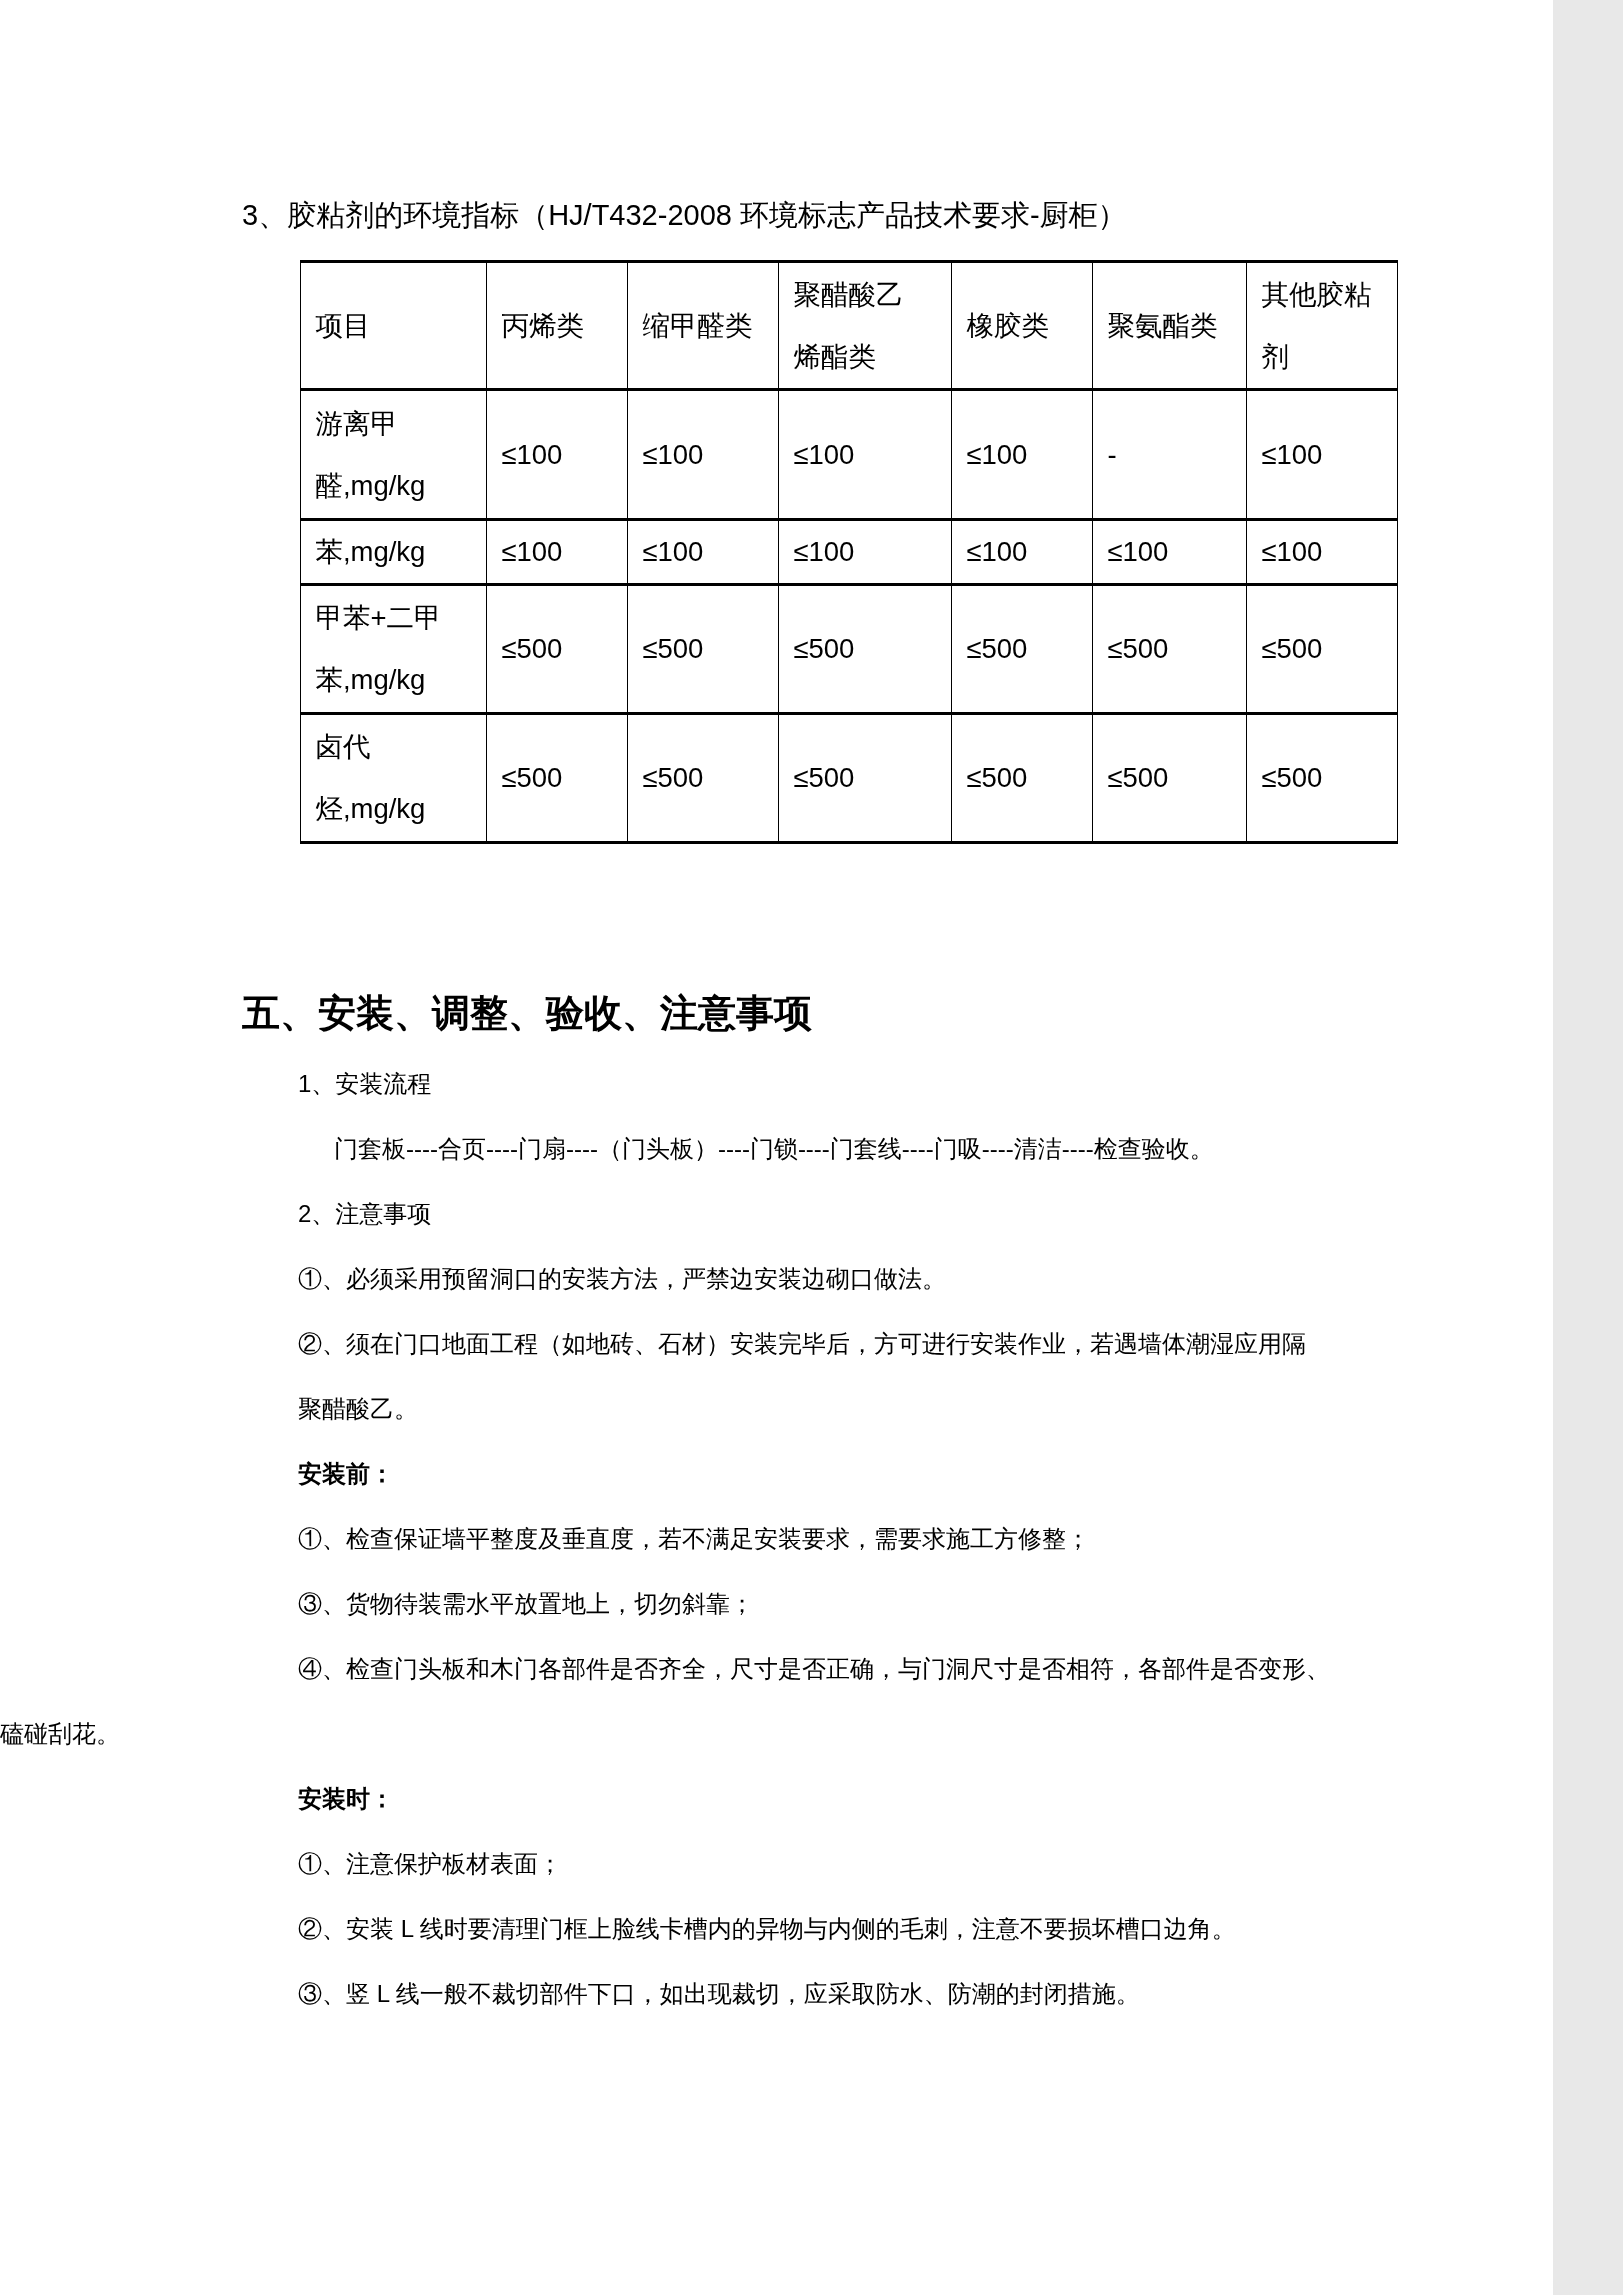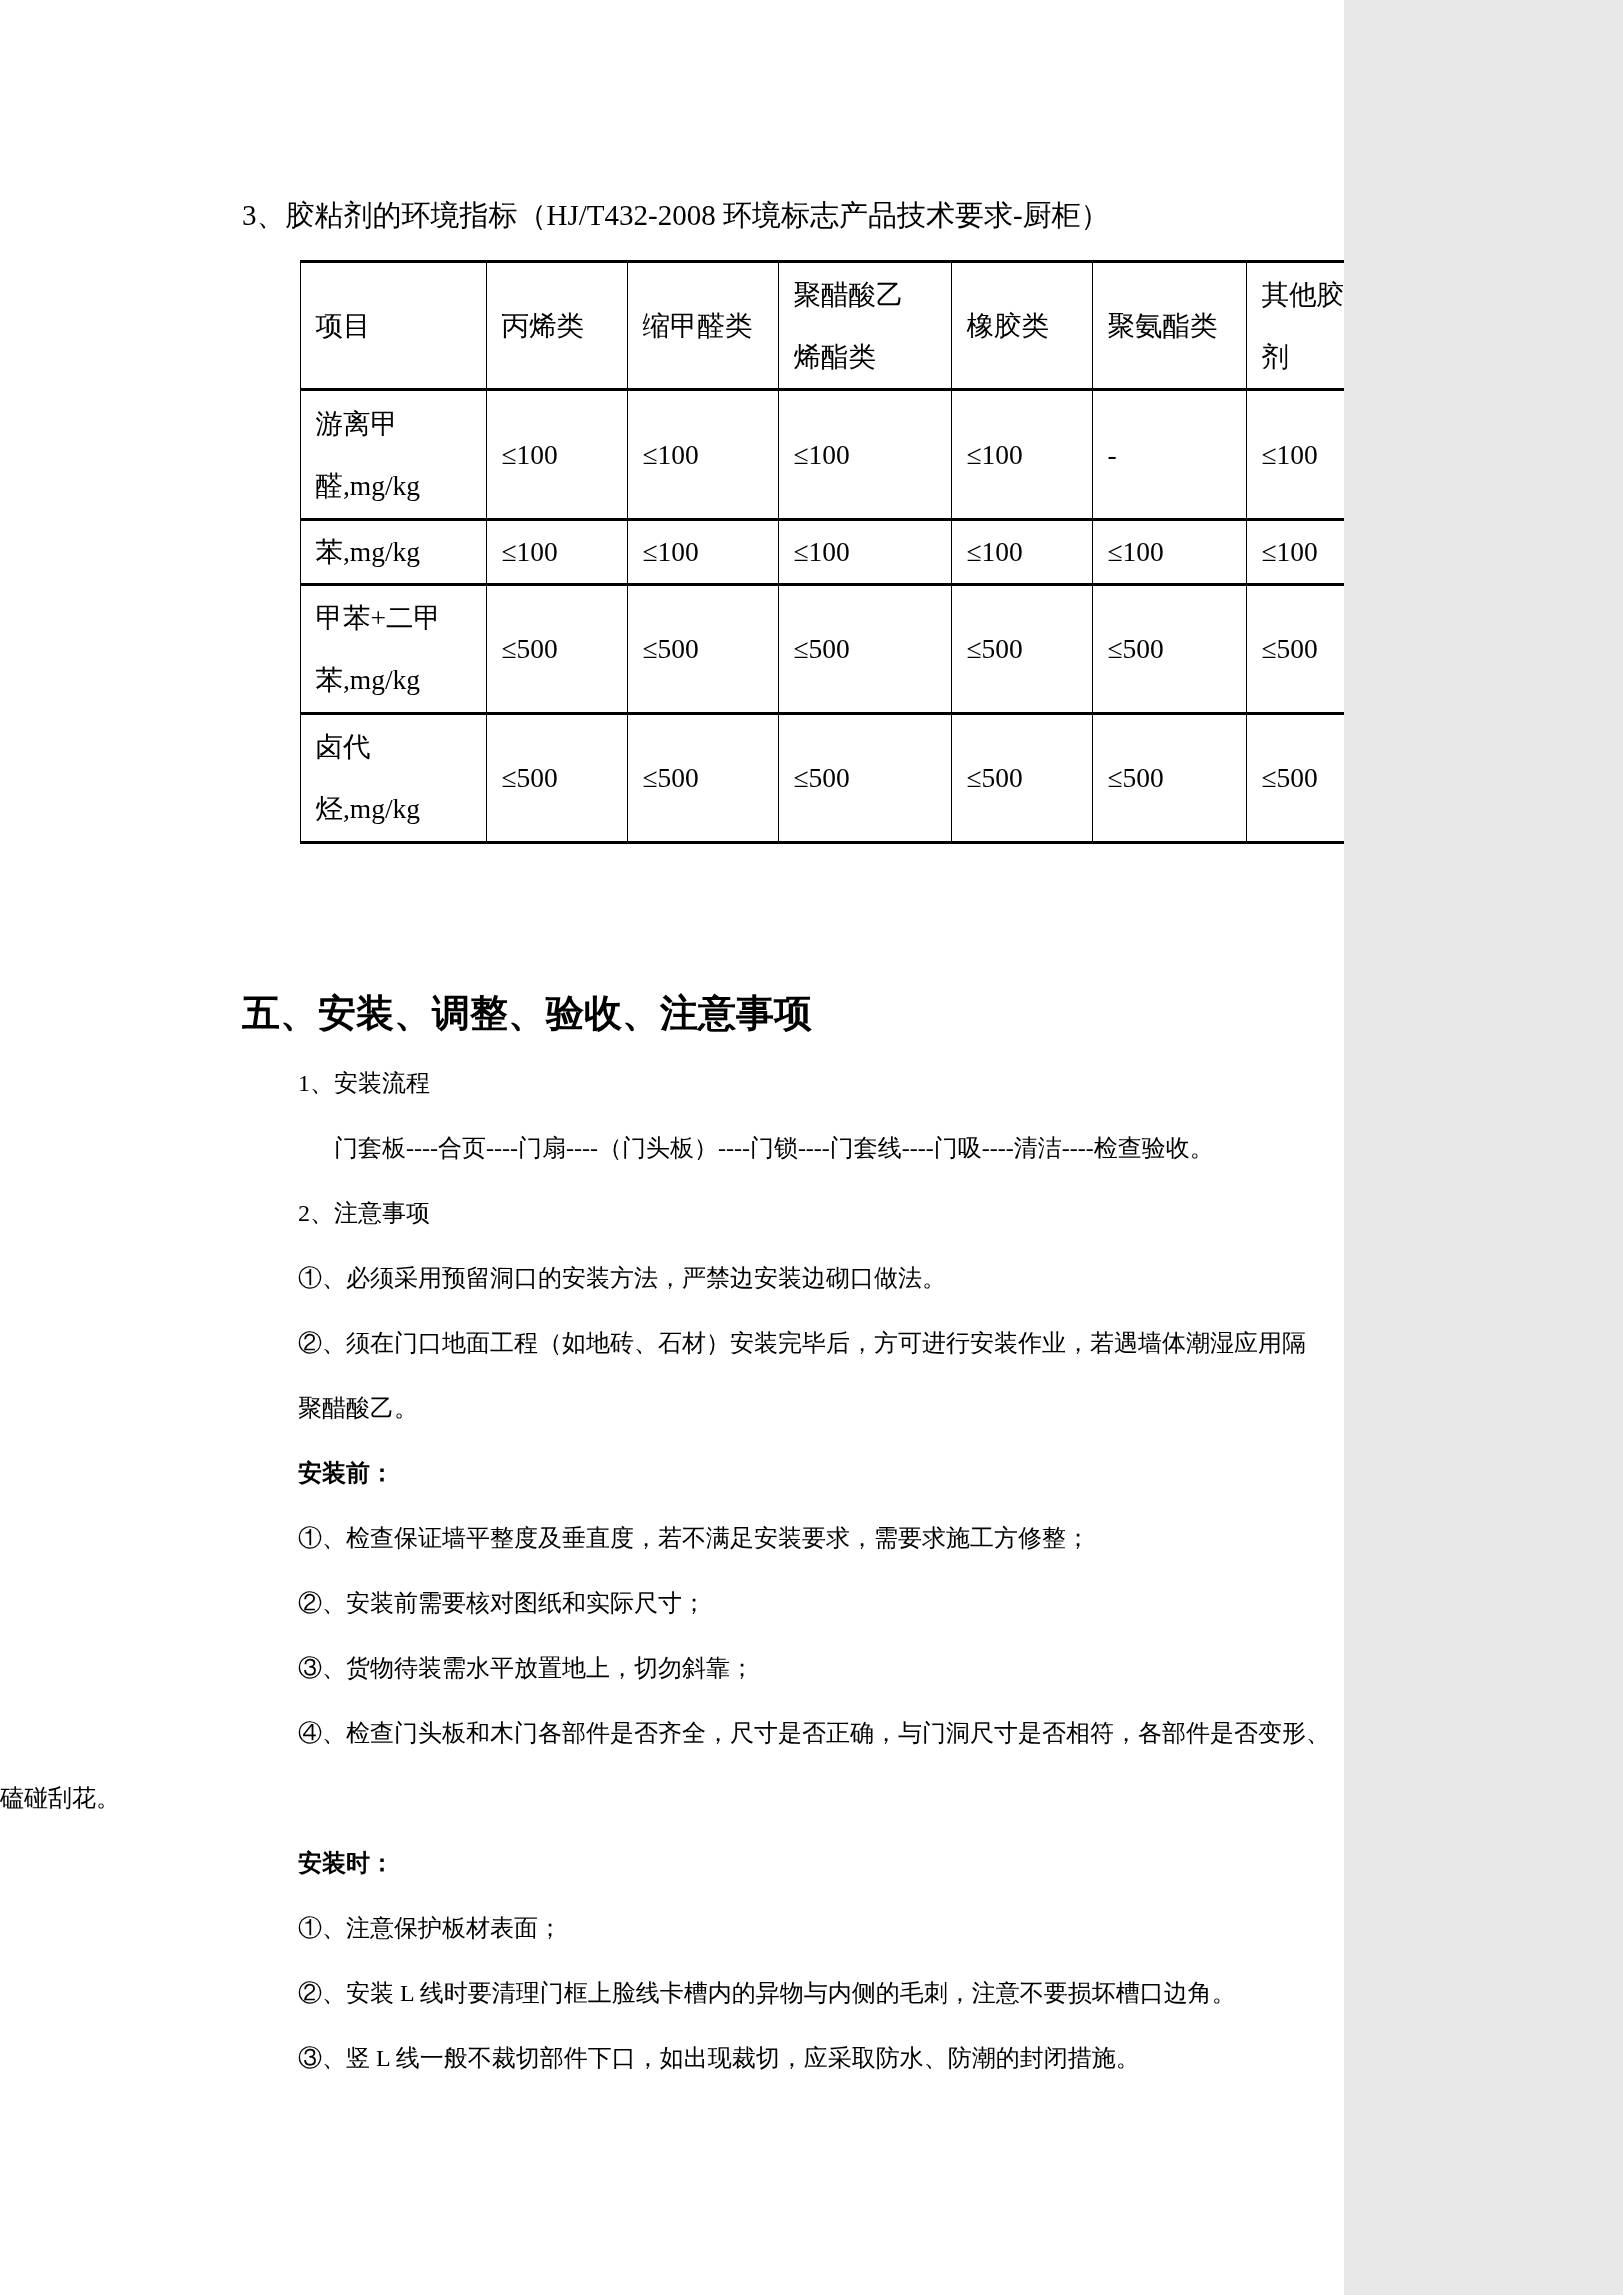--- a/index.html
+++ b/index.html
@@ -1,21 +1,21 @@
 <!DOCTYPE html>
 <html style="font-size:10.5px"><head>
 <meta charset="utf-8">
 <style>
   html,body { margin:0; padding:0; background:#e8e8e8; }
   .page {
     position:relative;
-    width:1344px; height:2295px;
+    width:1553px; height:2295px;
     background:#ffffff;
     color:#000000;
-    font-family:Liberation Serif, serif;
+    font-family:Liberation Sans, sans-serif;
     overflow:hidden;
   }
   .sec3-title {
     position:absolute;
     left:242px; top:196px;
     font-size:29px;
     line-height:39px;
     white-space:nowrap;
   }
   table.env-table {
@@ -213,21 +213,20 @@
   <div class="sec5">
     <div class="sec5-heading">五、安装、调整、验收、注意事项</div>
     <div class="line ind1">1、安装流程</div>
     <div class="line ind2">门套板----合页----门扇----（门头板）----门锁----门套线----门吸----清洁----检查验收。</div>
     <div class="line ind1">2、注意事项</div>
     <div class="line ind1">①、必须采用预留洞口的安装方法，严禁边安装边砌口做法。</div>
     <div class="line ind1">②、须在门口地面工程（如地砖、石材）安装完毕后，方可进行安装作业，若遇墙体潮湿应用隔</div>
     <div class="line ind1">聚醋酸乙。</div>
     <div class="line ind1 bold">安装前：</div>
     <div class="line ind1">①、检查保证墙平整度及垂直度，若不满足安装要求，需要求施工方修整；</div>
-    <div class="line ind1">②、安装前需要核对图纸和实际尺寸；</div>
     <div class="line ind1">③、货物待装需水平放置地上，切勿斜靠；</div>
     <div class="line ind1">④、检查门头板和木门各部件是否齐全，尺寸是否正确，与门洞尺寸是否相符，各部件是否变形、</div>
     <div class="line ind3">磕碰刮花。</div>
     <div class="line ind1 bold">安装时：</div>
     <div class="line ind1">①、注意保护板材表面；</div>
     <div class="line ind1">②、安装 L 线时要清理门框上脸线卡槽内的异物与内侧的毛刺，注意不要损坏槽口边角。</div>
     <div class="line ind1">③、竖 L 线一般不裁切部件下口，如出现裁切，应采取防水、防潮的封闭措施。</div>
   </div>
 
 </div>

